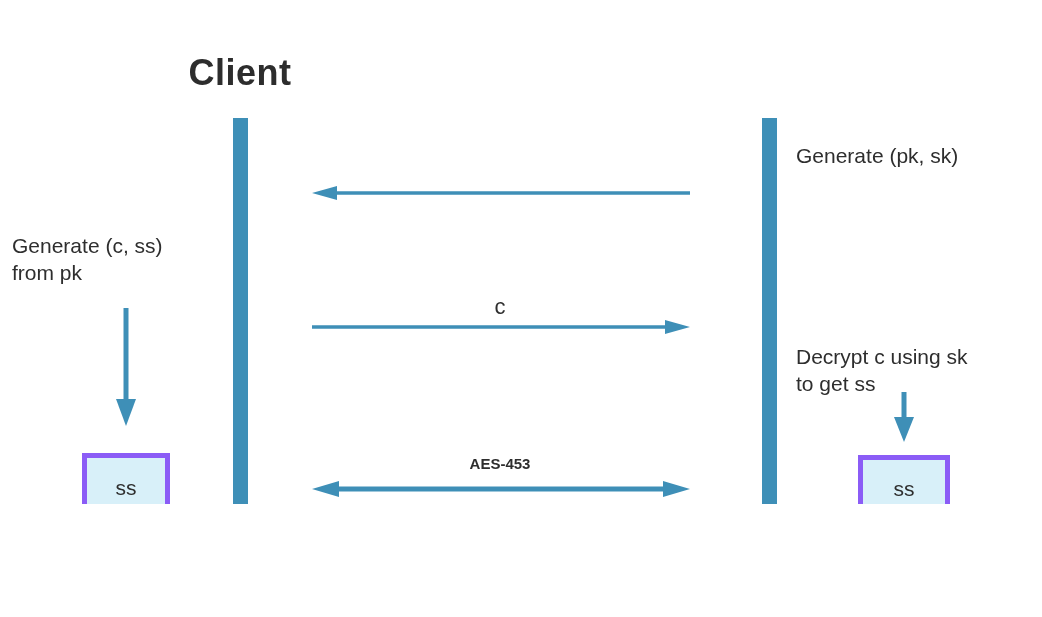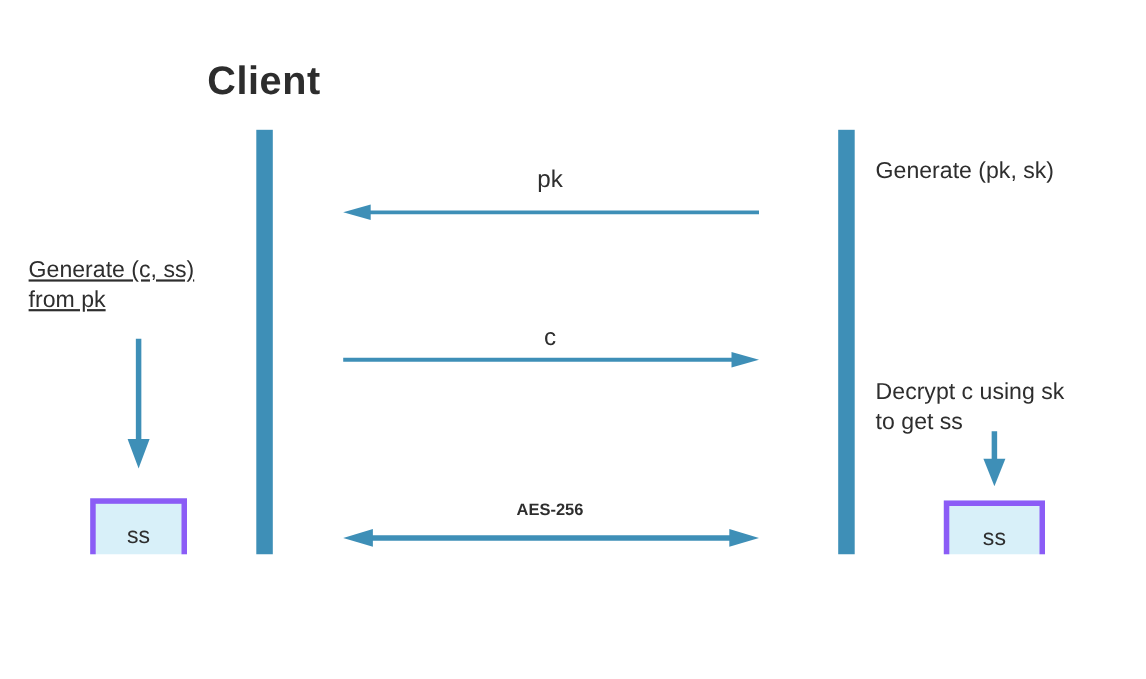--- a/index.html
+++ b/index.html
@@ -57,40 +57,39 @@
 </head>
 <body>
 
 <div class="canvas">
 
   <div class="title" style="left:165px; top:52px; width:150px;">Client</div>
 
   <div class="lifeline" style="left:233px; top:118px; height:425px;"></div>
   <div class="lifeline" style="left:762px; top:118px; height:425px;"></div>
 
-  <div class="msg-label" style="left:400px; top:150px; width:200px;">pk</div>
   <svg class="arrow-svg" style="left:310px; top:183px;" width="382" height="20" viewBox="0 0 382 20">
     <line x1="380" y1="10" x2="24" y2="10" stroke="#3e8fb7" stroke-width="3.5"></line>
     <polygon points="2,10 27,3 27,17" fill="#3e8fb7"></polygon>
   </svg>
 
   <div class="msg-label" style="left:400px; top:294px; width:200px;">c</div>
   <svg class="arrow-svg" style="left:310px; top:317px;" width="382" height="20" viewBox="0 0 382 20">
     <line x1="2" y1="10" x2="358" y2="10" stroke="#3e8fb7" stroke-width="3.5"></line>
     <polygon points="380,10 355,3 355,17" fill="#3e8fb7"></polygon>
   </svg>
 
-  <div class="msg-label small-bold" style="left:400px; top:455px; width:200px;">AES-256</div>
+  <div class="msg-label small-bold" style="left:400px; top:455px; width:200px;">AES-453</div>
   <svg class="arrow-svg" style="left:310px; top:477px;" width="382" height="24" viewBox="0 0 382 24">
     <line x1="26" y1="12" x2="356" y2="12" stroke="#3e8fb7" stroke-width="5"></line>
     <polygon points="2,12 29,4 29,20" fill="#3e8fb7"></polygon>
     <polygon points="380,12 353,4 353,20" fill="#3e8fb7"></polygon>
   </svg>
 
-  <div class="annotation" style="left:26px; top:232px; width:200px;text-decoration:underline;">Generate (c, ss)
+  <div class="annotation" style="left:12px; top:232px; width:200px;">Generate (c, ss)
 from pk</div>
   <svg class="arrow-svg" style="left:113px; top:306px;" width="26" height="122" viewBox="0 0 26 122">
     <line x1="13" y1="2" x2="13" y2="96" stroke="#3e8fb7" stroke-width="5"></line>
     <polygon points="13,120 3,93 23,93" fill="#3e8fb7"></polygon>
   </svg>
   <div class="ss-box" style="left:82px; top:453px; width:88px; height:70px;">
     <span>ss</span>
   </div>
 
   <div class="annotation" style="left:796px; top:142px; width:220px;">Generate (pk, sk)</div>

